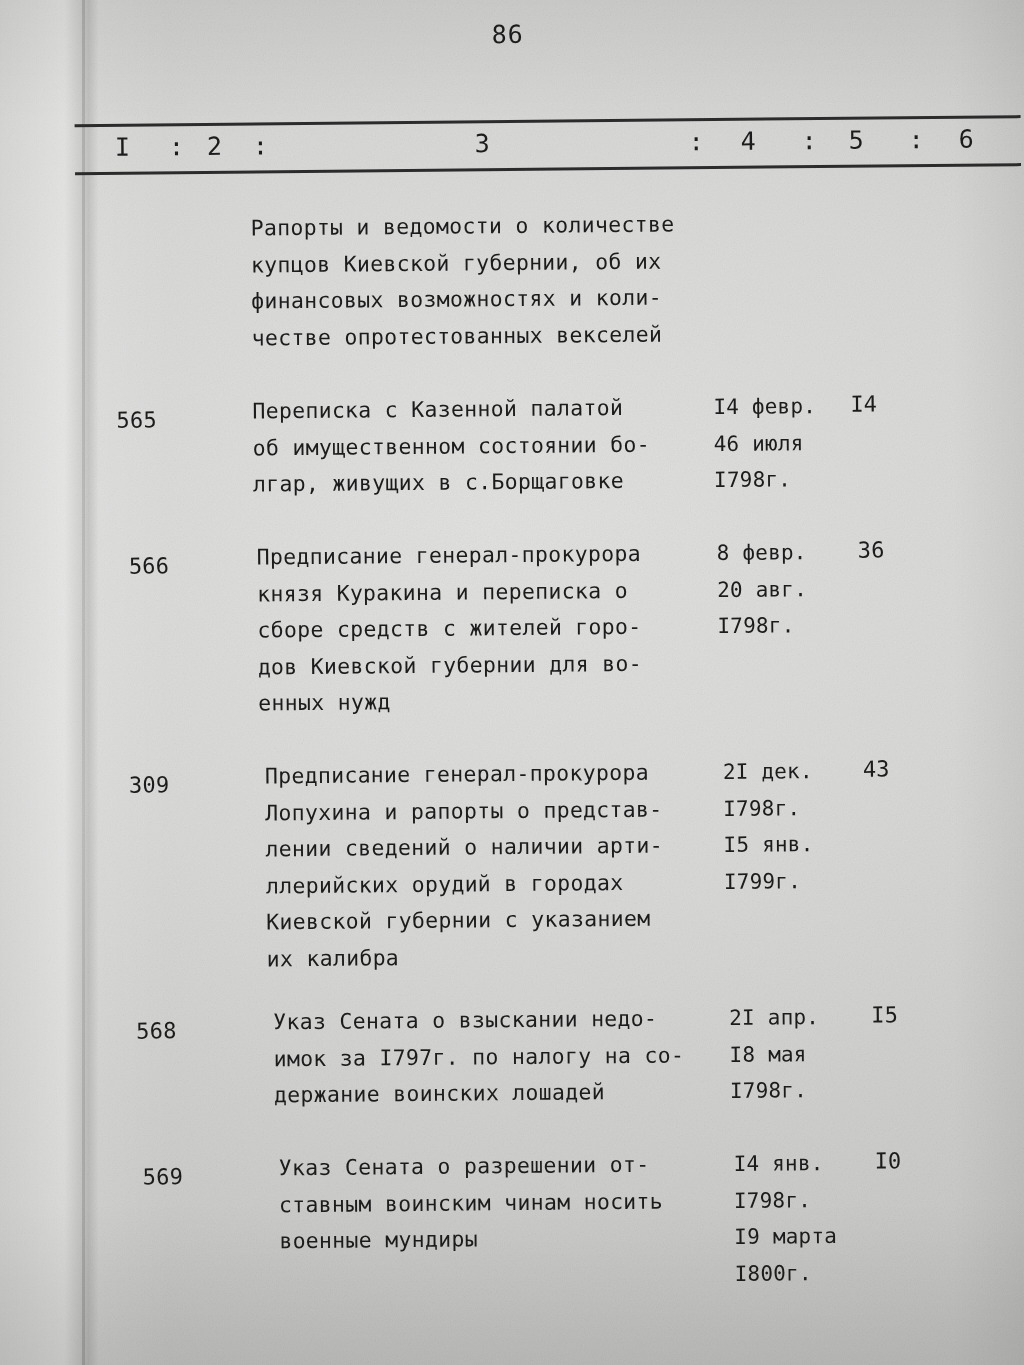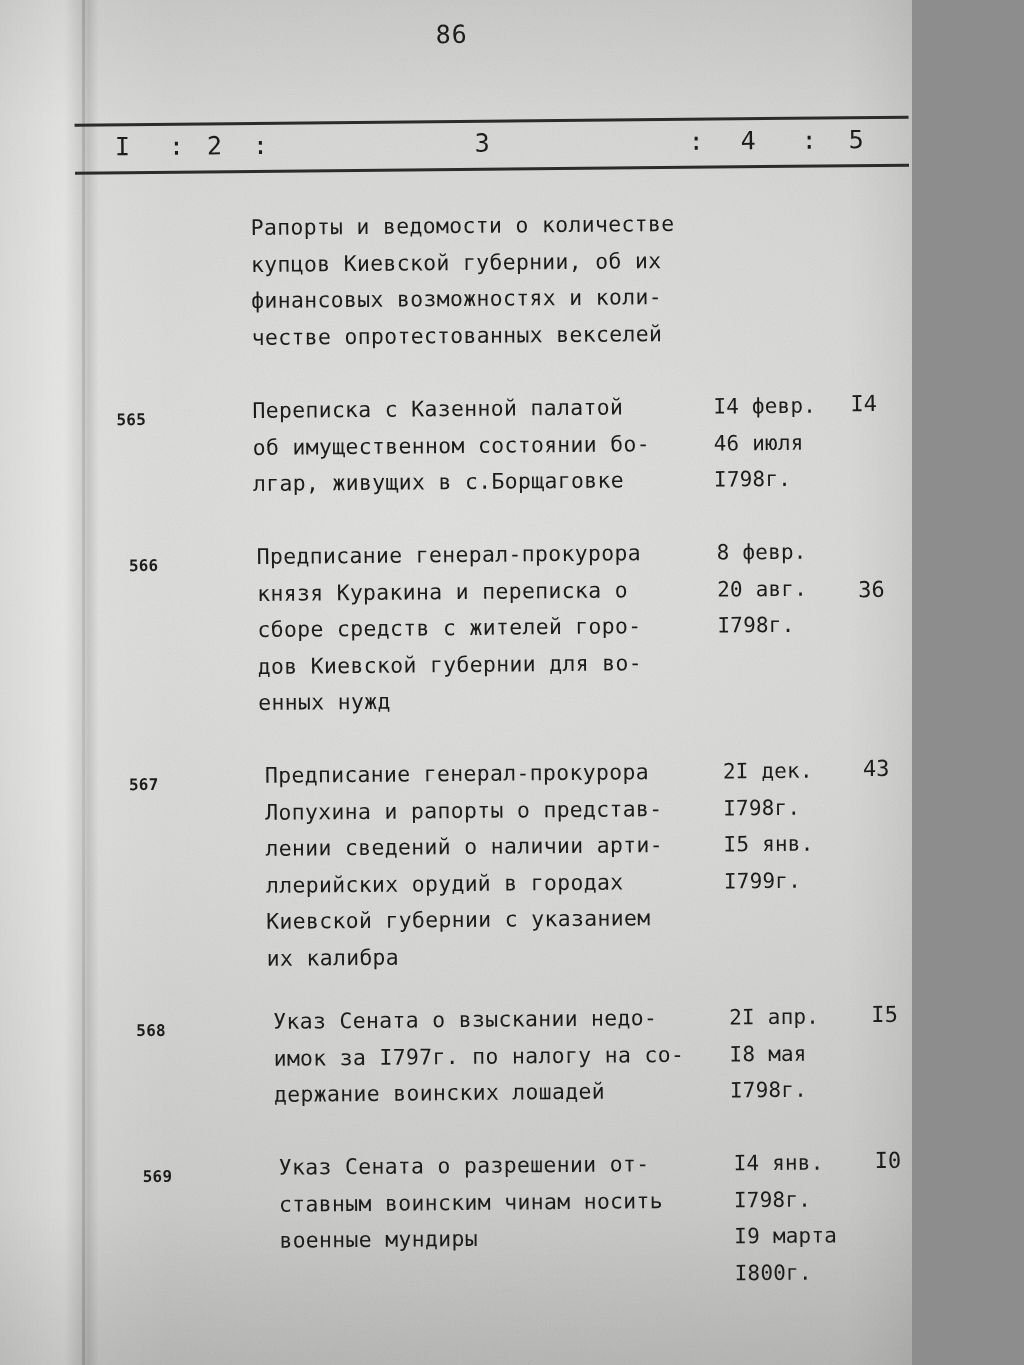--- a/index.html
+++ b/index.html
@@ -2,21 +2,21 @@
 <html><head>
 <meta charset="utf-8">
 <style>
   html, body {
     margin: 0;
     padding: 0;
     background: #8d8d8d;
   }
   #page {
     position: relative;
-    width: 912px;
+    width: 1024px;
     height: 1365px;
     overflow: hidden;
     background:
       radial-gradient(ellipse 1200px 900px at 48% 38%, #e2e3e1 0%, #d9dad8 45%, #cdcecb 78%, #c4c5c2 100%);
     font-family: "DejaVu Sans Mono", "Liberation Mono", monospace;
     color: #1c1c1c;
   }
 
   
   #grain {
@@ -85,21 +85,21 @@
     white-space: pre;
   }
 
   .block {
     position: absolute;
     font-size: 21.5px;
     line-height: 36.5px;
     white-space: pre;
     letter-spacing: .2px;
   }
-  .num   { font-size: 16px; font-weight: bold; }
+  .num   { font-size: 22px; }
   .desc  { letter-spacing: .3px; }
   .dates { font-size: 21px; line-height: 36.5px; }
   .count { font-size: 22px; }
 </style>
 </head>
 <body>
 
 <div id="page">
 
   <svg id="grain" width="1024" height="1365">
@@ -145,24 +145,24 @@
         <div>
           <div class="block num" style="left: 117px; top: 399px;">565</div>
           <div class="block desc" style="left: 253px; top: 391px;"><div>Переписка с Казенной палатой</div><div>об имущественном состоянии бо-</div><div>лгар, живущих в с.Борщаговке</div></div>
           <div class="block dates" style="left: 714px; top: 391px;"><div>I4 февр.</div><div>46 июля</div><div>I798г.</div></div>
           <div class="block count" style="left: 851px; top: 390px;">I4</div>
         </div>
         <div>
           <div class="block num" style="left: 128px; top: 545px;">566</div>
           <div class="block desc" style="left: 256px; top: 537px;"><div>Предписание генерал-прокурора</div><div>князя Куракина и переписка о</div><div>сборе средств с жителей горо-</div><div>дов Киевской губернии для во-</div><div>енных нужд</div></div>
           <div class="block dates" style="left: 716px; top: 537px;"><div>8 февр.</div><div>20 авг.</div><div>I798г.</div></div>
-          <div class="block count" style="left: 857px; top: 536px; margin-top: 40px;">36</div>
+          <div class="block count" style="left: 857px; top: 536px;">36</div>
         </div>
         <div>
-          <div class="block num" style="left: 126px; top: 764px;">567</div>
+          <div class="block num" style="left: 126px; top: 764px;">309</div>
           <div class="block desc" style="left: 262px; top: 756px;"><div>Предписание генерал-прокурора</div><div>Лопухина и рапорты о представ-</div><div>лении сведений о наличии арти-</div><div>ллерийских орудий в городах</div><div>Киевской губернии с указанием</div><div>их калибра</div></div>
           <div class="block dates" style="left: 720px; top: 756px;"><div>2I дек.</div><div>I798г.</div><div>I5 янв.</div><div>I799г.</div></div>
           <div class="block count" style="left: 860px; top: 755px;">43</div>
         </div>
         <div>
           <div class="block num" style="left: 131px; top: 1010px; text-align: center;">568</div>
           <div class="block desc" style="left: 268px; top: 1002px;"><div>Указ Сената о взыскании недо-</div><div>имок за I797г. по налогу на со-</div><div>держание воинских лошадей</div></div>
           <div class="block dates" style="left: 724px; top: 1002px;"><div>2I апр.</div><div>I8 мая</div><div>I798г.</div></div>
           <div class="block count" style="left: 866px; top: 1001px;">I5</div>
         </div>

